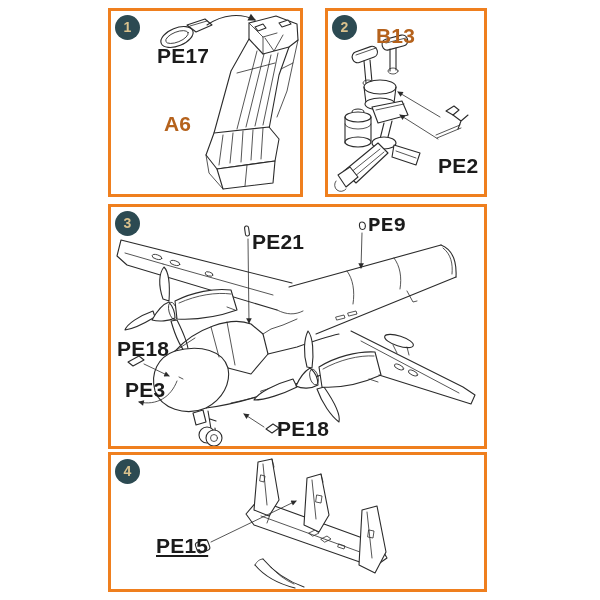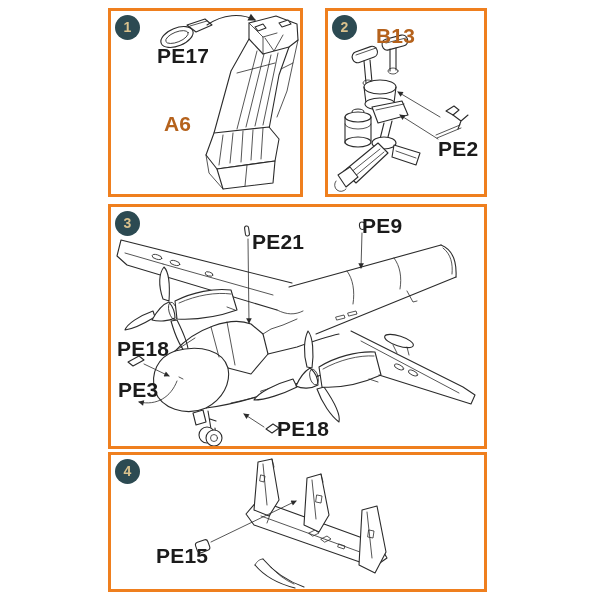--- a/index.html
+++ b/index.html
@@ -101,21 +101,21 @@
 
     <path class="lw" d="M118,100 L126,95 L131,99 L125,104 Z"></path>
     <path class="ln" d="M125,104 L133,110 M133,110 L140,104 M133,110 L130,118"></path>
     <path class="ln thin" d="M108,124 L132,114 M109,127 L133,117"></path>
 
     <path class="ln thin" d="M112,106 L70,81" marker-end="url(#m2)"></path>
     <path class="ln thin" d="M110,128 L72,104" marker-end="url(#m2)"></path>
   </svg>
   <div class="badge">2</div>
   <div class="plabel ref" style="left:48px;top:14px;">B13</div>
-  <div class="plabel" style="left:110px;top:127px;">PE2</div>
+  <div class="plabel" style="left:110px;top:144px;">PE2</div>
 </div>
 
 <div class="panel" style="left:108px;top:204px;width:379px;height:245px;">
   <svg width="373" height="239" viewBox="0 0 373 239">
     <defs>
       <marker id="m3" viewBox="0 0 10 10" refX="8.5" refY="5" markerWidth="9" markerHeight="7" orient="auto">
         <path d="M0,0 L10,5 L0,10 z" fill="#2b2b2b"></path>
       </marker>
       <pattern id="xh" patternUnits="userSpaceOnUse" width="3.5" height="3.5">
         <path d="M0,0 L3.5,3.5 M3.5,0 L0,3.5" stroke="#222" stroke-width="0.7"></path>
@@ -182,23 +182,23 @@
     <path class="ln" d="M251,15 c3,0 4,3 3,6 c-1,2 -4,2 -5,0 c-1,-3 -1,-6 2,-6 z"></path>
     <path class="ln thin" d="M251,26 L250,61" marker-end="url(#m3)"></path>
     <path class="lw" d="M17,155 L28,149 L33,153 L22,159 Z"></path>
     <path class="ln thin" d="M33,157 L58,169" marker-end="url(#m3)"></path>
     <path class="lw" d="M155,222 L162,217 L168,221 L161,226 Z"></path>
     <path class="ln thin" d="M153,220 L133,207" marker-end="url(#m3)"></path>
     <path class="ln thin" d="M66,174 C60,190 46,199 28,195" marker-end="url(#m3)"></path>
   </svg>
   <div class="badge">3</div>
   <div class="plabel" style="left:141px;top:24px;">PE21</div>
-  <div class="plabel" style="left:251px;top:8px;">PE9</div>
+  <div class="plabel" style="left:257px;top:8px;font-family:Liberation Mono, monospace;">PE9</div>
   <div class="plabel" style="left:6px;top:131px;">PE18</div>
-  <div class="plabel" style="left:7px;top:172px;">PE3</div>
+  <div class="plabel" style="left:14px;top:172px;">PE3</div>
   <div class="plabel" style="left:166px;top:211px;">PE18</div>
 </div>
 
 <div class="panel" style="left:108px;top:452px;width:379px;height:140px;">
   <svg width="373" height="134" viewBox="0 0 373 134">
     <defs>
       <marker id="m4" viewBox="0 0 10 10" refX="8.5" refY="5" markerWidth="9" markerHeight="7" orient="auto">
         <path d="M0,0 L10,5 L0,10 z" fill="#2b2b2b"></path>
       </marker>
     </defs>
@@ -217,14 +217,14 @@
     <path class="ln thin" d="M256,57 L261,103 M258,75 l5,1 l-1,7 l-5,-1 z"></path>
 
     <path class="ln" d="M152,104 C162,116 176,126 193,132"></path>
     <path class="ln" d="M144,110 C154,122 168,129 184,133"></path>
     <path class="ln thin" d="M144,110 C146,106 149,104 152,104 M160,112 C166,119 174,125 183,129"></path>
 
     <rect class="lw" x="85" y="86" width="13" height="11" rx="3" transform="rotate(-20 91 91)"></rect>
     <path class="ln thin" d="M100,87 L185,46" marker-end="url(#m4)"></path>
   </svg>
   <div class="badge">4</div>
-  <div class="plabel" style="left:45px;top:90px;">PE15</div>
+  <div class="plabel" style="left:45px;top:80px;text-decoration:underline;">PE15</div>
 </div>
 
 </body></html>

